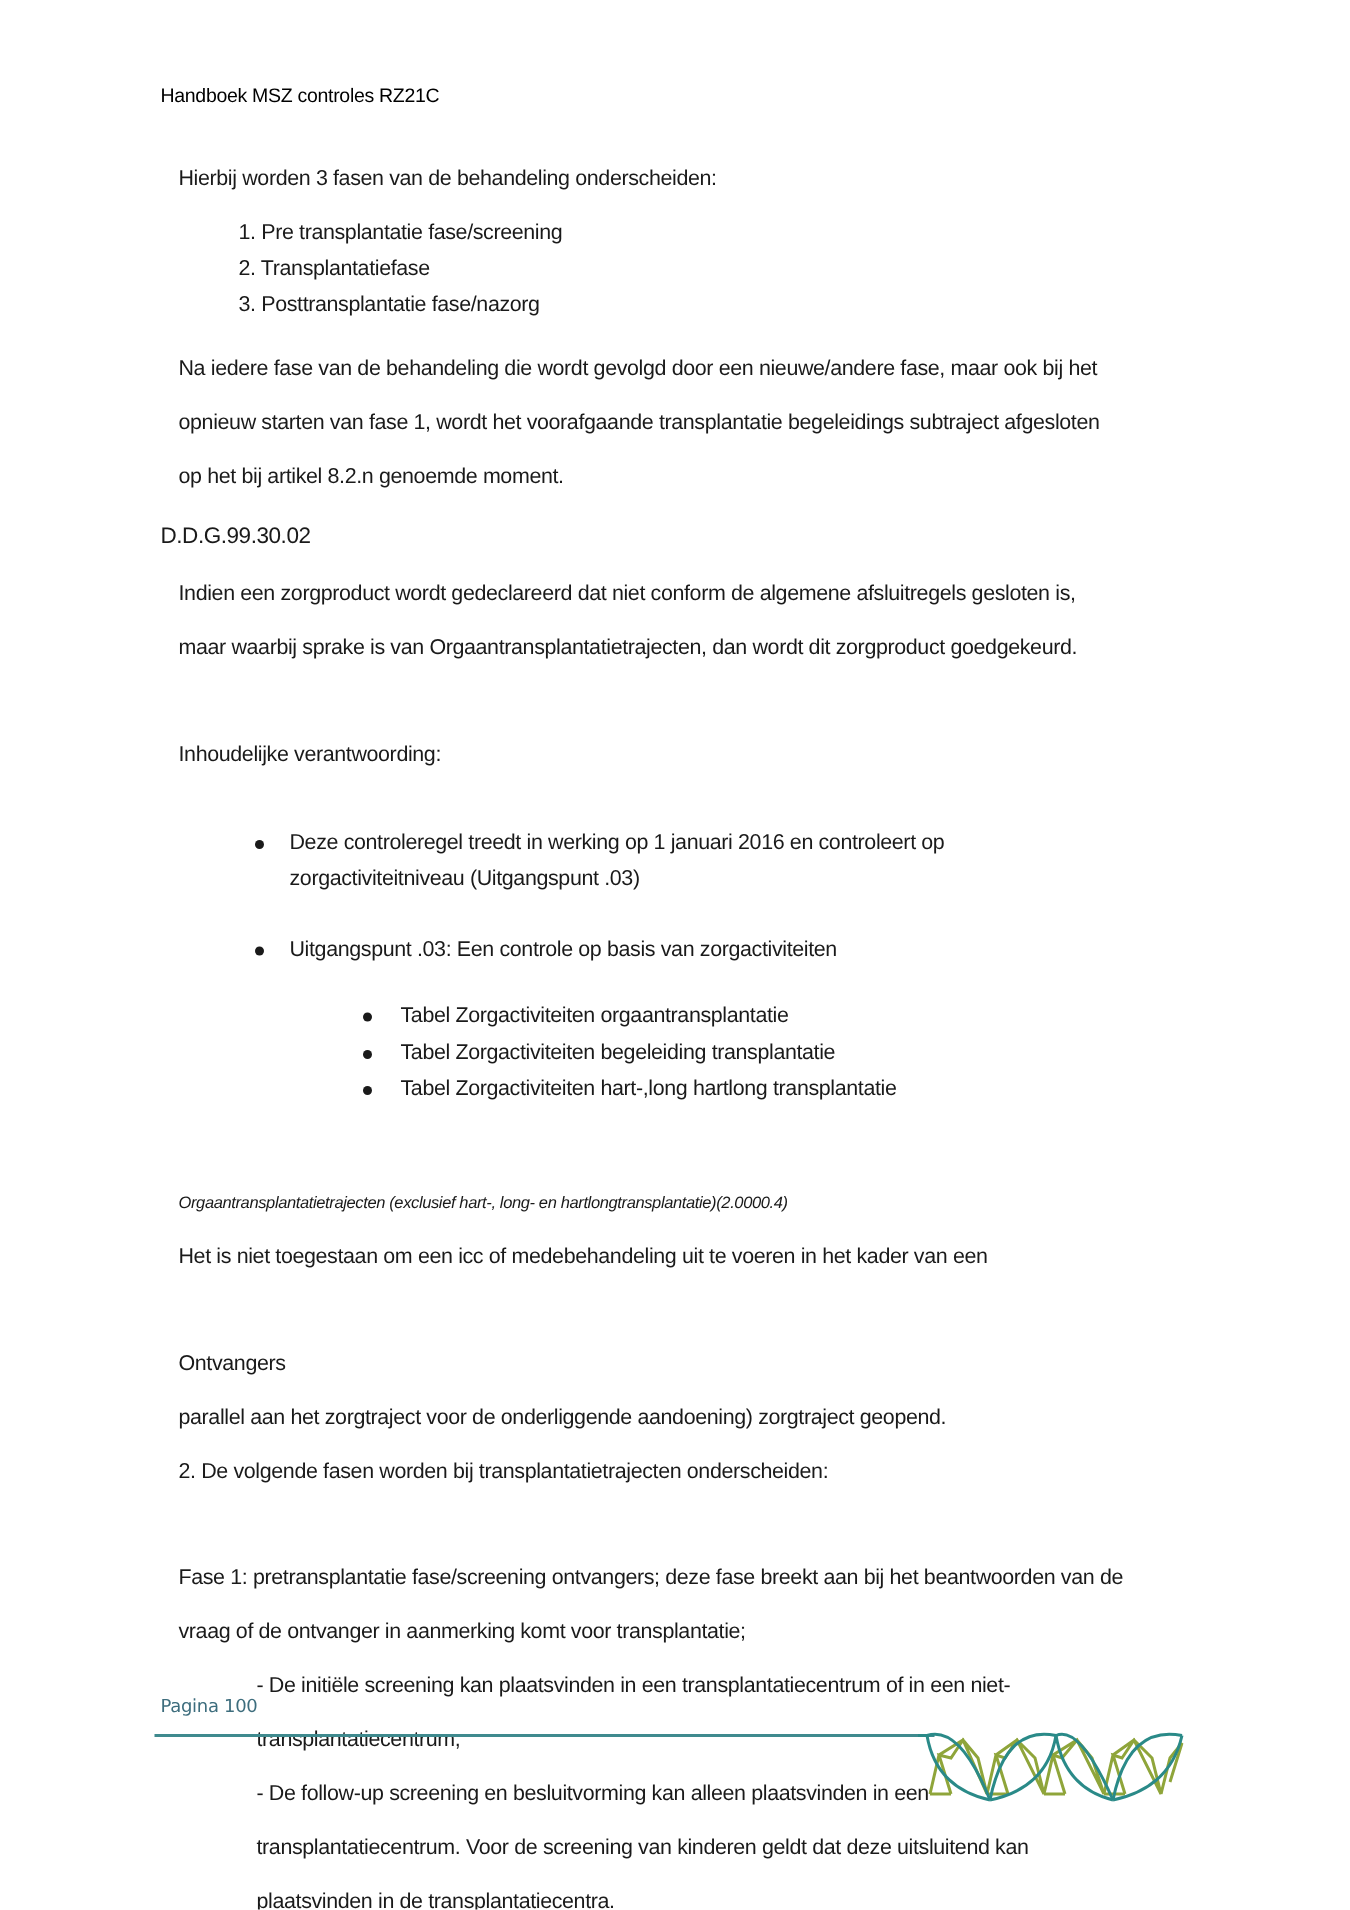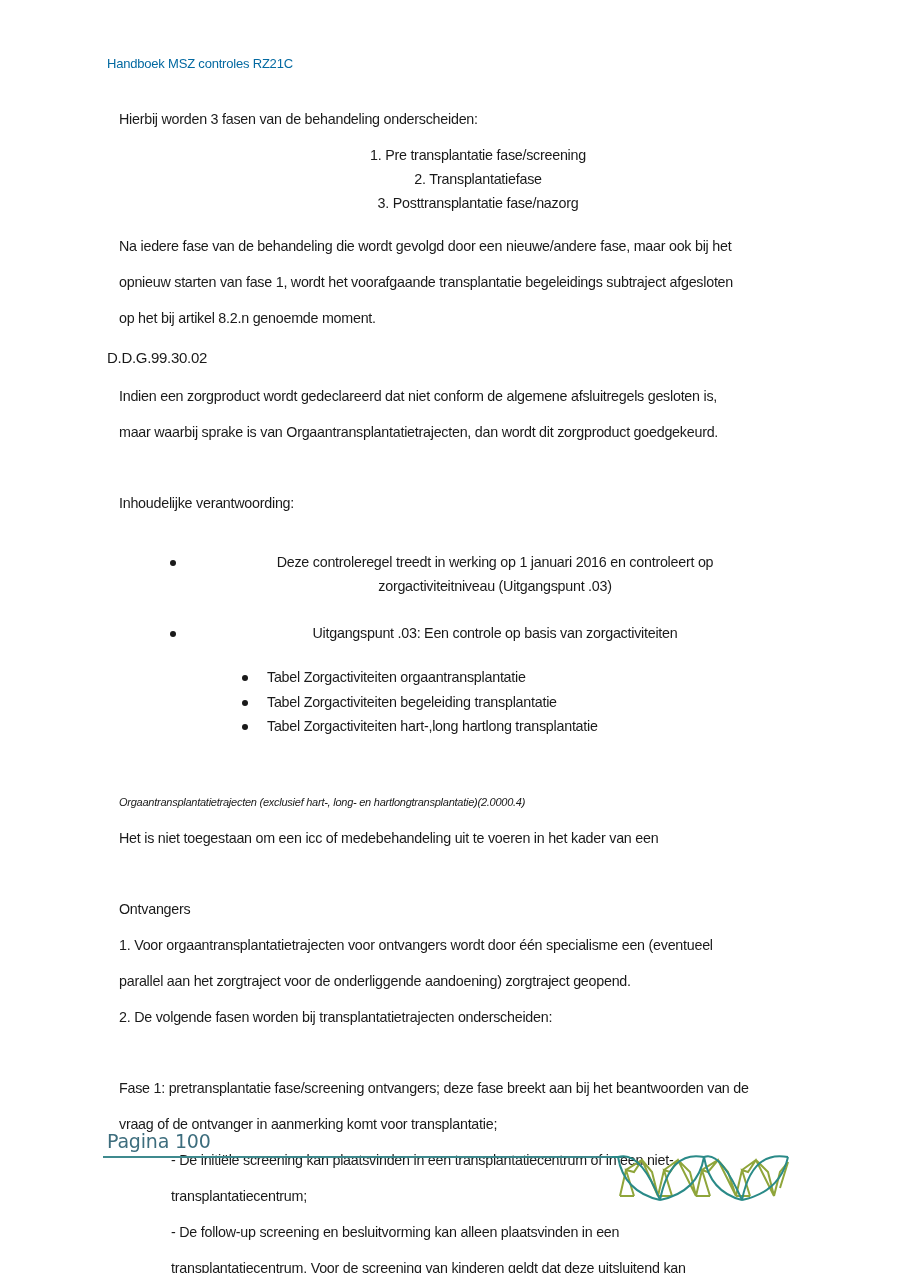--- a/index.html
+++ b/index.html
@@ -13,39 +13,38 @@
     position: relative;
     overflow: hidden;
     font-family: "Liberation Sans", "DejaVu Sans", sans-serif;
     color: #1a1a1a;
   }
   .page-header {
     position: absolute;
     left: 107px;
     top: 56px;
     font-size: 13px;
-    color: #0369a1;
+    color: #000000;
     letter-spacing: -0.2px;
   }
   .content {
     position: absolute;
     left: 107px;
     top: 95px;
     width: 690px;
     font-size: 14.3px;
     line-height: 24px;
     letter-spacing: -0.25px;
   }
   .content p { margin: 12px; }
   .intro { margin-bottom: 12px !important; }
   .phase-list {
     list-style: none;
     margin: 0 0 19px 0;
     padding: 0 0 0 52px;
-    text-align: center;
   }
   .phase-list li { line-height: 24px; }
   .para-block { margin-bottom: 14px !important; }
   .rule-heading {
     font-size: 15px;
     line-height: 28px;
     margin: 2px 0 4px 0;
     font-weight: normal;
     letter-spacing: -0.3px;
     color: #1a1a1a;
@@ -54,21 +53,20 @@
   .gap-m { height: 16px; }
   .bullets {
     list-style: none;
     margin: 0;
     padding: 0;
   }
   .bullet-item {
     position: relative;
     padding-left: 86px;
     line-height: 24px;
-    text-align: center;
   }
   .bullet-dot {
     position: absolute;
     left: 63px;
     top: 10px;
     width: 6px;
     height: 6px;
     border-radius: 50%;
     background: #1a1a1a;
   }
@@ -84,21 +82,21 @@
   }
   .sub-bullet-item .bullet-dot { left: 135px; }
   .italic { font-style: italic; font-size: 11px; }
   .indent-dash {
     padding-left: 52px;
   }
   .footer-label {
     position: absolute;
     left: 107px;
     top: 1130px;
-    font-size: 19px;
+    font-size: 12px;
     color: #3d6d7d;
     font-family: "DejaVu Sans", sans-serif;
     letter-spacing: -0.2px;
   }
   .footer-line {
     position: absolute;
     left: 103px;
     top: 1156px;
     width: 520px;
     height: 2px;
@@ -184,21 +182,20 @@
 
 
   <div class="gap-m"></div>
 
   <p class="italic">Orgaantransplantatietrajecten (exclusief hart-, long- en hartlongtransplantatie)(2.0000.4)</p>
   <p>Het is niet toegestaan om een icc of medebehandeling uit te voeren in het kader van een</p>
 
   <div class="gap-l"></div>
 
   <p>Ontvangers</p>
-  <p>1. Voor orgaantransplantatietrajecten voor ontvangers wordt door één specialisme een (eventueel</p>
   <p>parallel aan het zorgtraject voor de onderliggende aandoening) zorgtraject geopend.</p>
   <p>2. De volgende fasen worden bij transplantatietrajecten onderscheiden:</p>
 
   <div class="gap-l"></div>
 
   <p>Fase 1: pretransplantatie fase/screening ontvangers; deze fase breekt aan bij het beantwoorden van de</p>
   <p>vraag of de ontvanger in aanmerking komt voor transplantatie;</p>
   <p class="indent-dash">- De initiële screening kan plaatsvinden in een transplantatiecentrum of in een niet-</p>
   <p class="indent-dash">transplantatiecentrum;</p>
   <p class="indent-dash">- De follow-up screening en besluitvorming kan alleen plaatsvinden in een</p>

